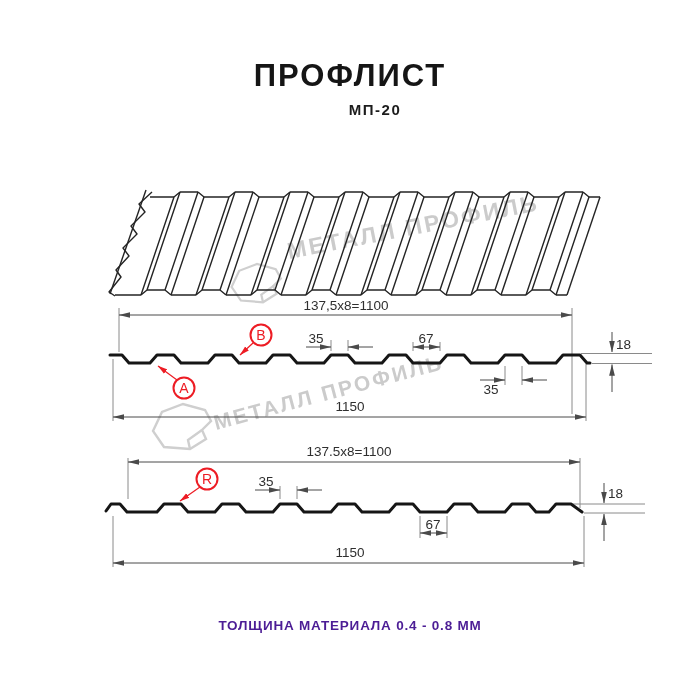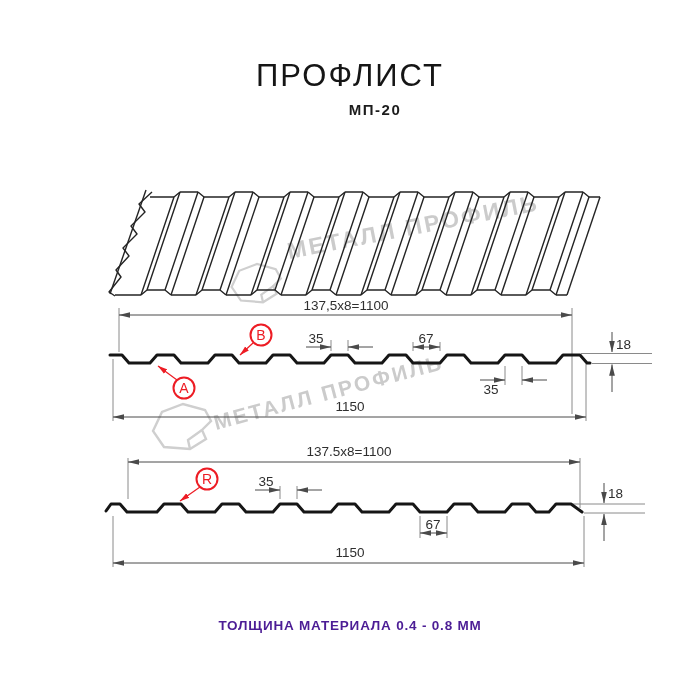--- a/index.html
+++ b/index.html
@@ -2,21 +2,21 @@
 <html><head>
 <meta charset="utf-8">
 <style>
   html,body{margin:0;padding:0;}
   body{
     width:700px;height:700px;position:relative;background:#ffffff;
     font-family:"Liberation Sans", sans-serif;overflow:hidden;
   }
   .title{
     position:absolute;top:58px;left:0;width:700px;text-align:center;
-    font-size:31px;font-weight:normal;letter-spacing:2px;color:#151515;
+    font-size:31px;font-weight:bold;letter-spacing:2px;color:#151515;
   }
   .subtitle{
     position:absolute;top:101px;left:0;width:700px;text-align:center;
     font-size:15px;font-weight:600;letter-spacing:1.5px;color:#1c1c1c;padding-left:25px;
   }
   .footer{
     position:absolute;top:618px;left:0;width:700px;text-align:center;
     font-size:13.5px;font-weight:bold;letter-spacing:0.8px;color:#4c1d95;
   }
   svg.drawing{position:absolute;top:0;left:0;}

